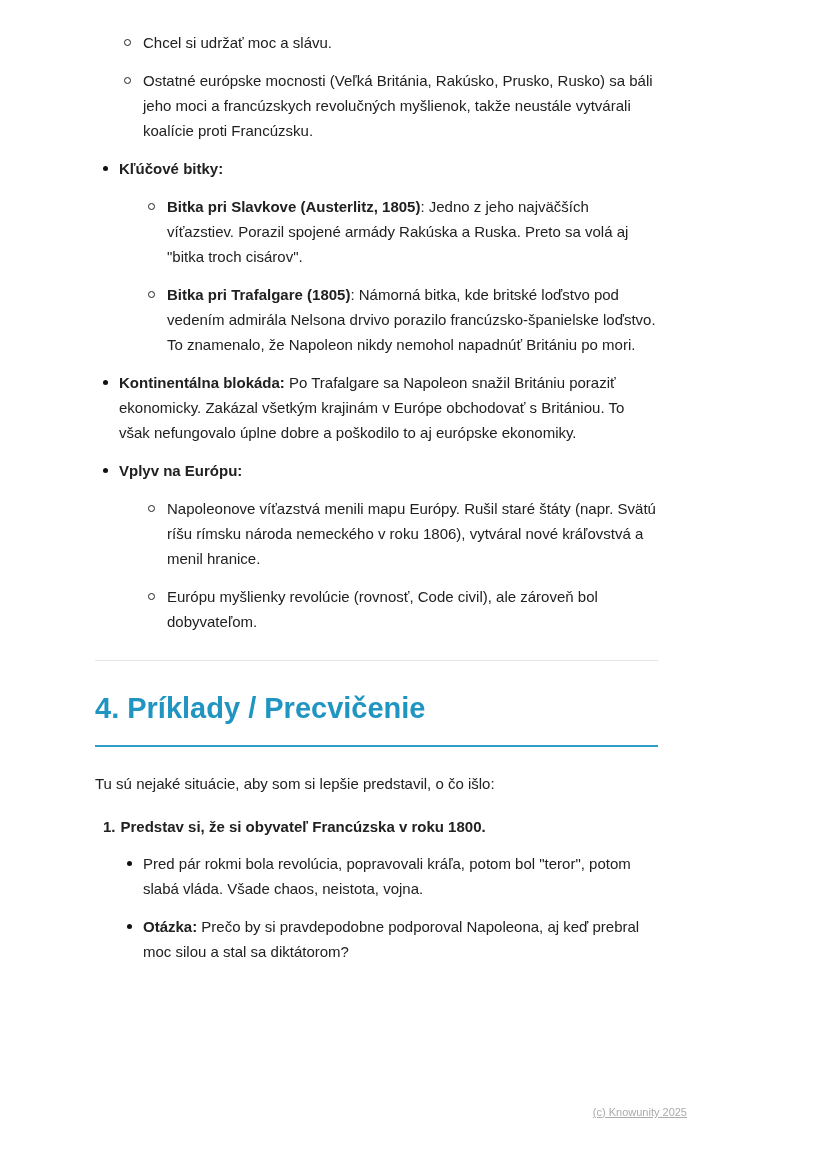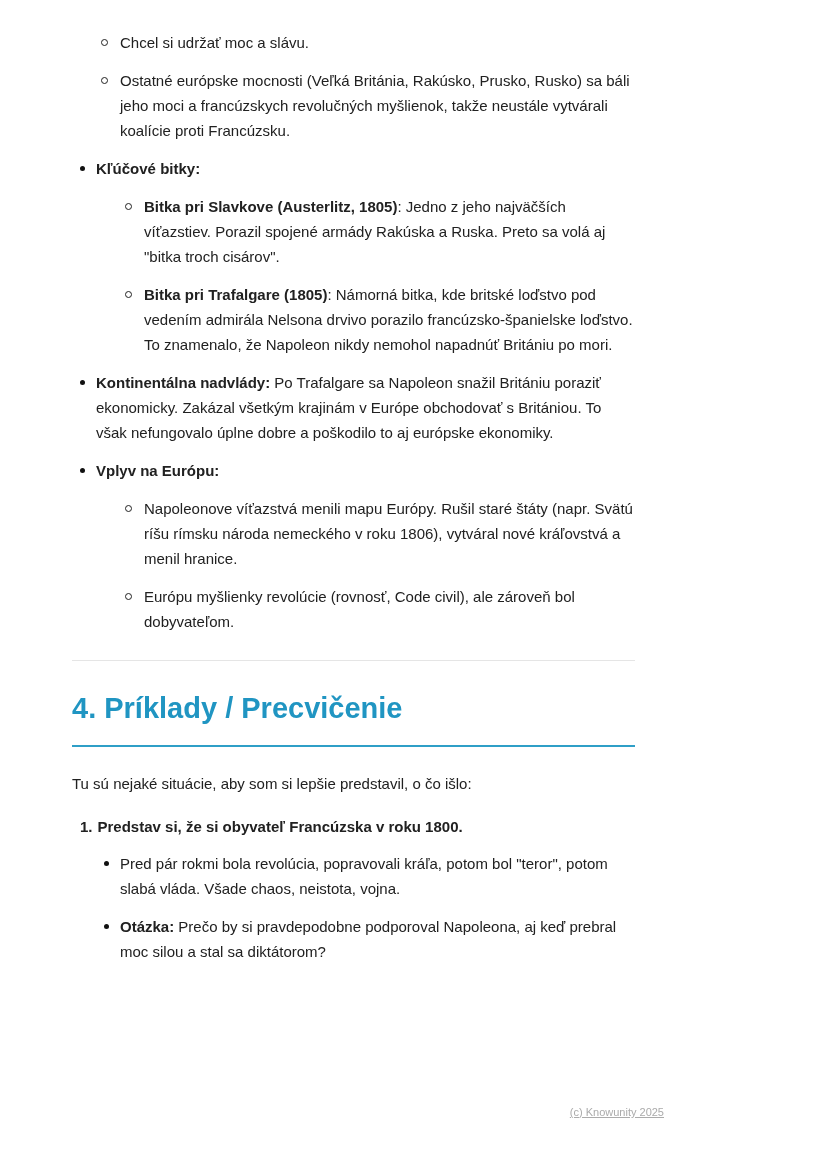--- a/index.html
+++ b/index.html
@@ -6,20 +6,21 @@
   .page {
     position: relative;
     width: 704px;
     height: 1171px;
     background: #ffffff;
     overflow: hidden;
     font-family: "Liberation Sans", "DejaVu Sans", sans-serif;
     font-size: 15px;
     line-height: 25px;
     color: var(--text, #212121);
+    margin-left: 23px;
   }
   .content {
     position: absolute;
     left: 72px;
     top: 30px;
     width: 563px;
   }
   ul { list-style: none; margin: 0; padding: 0; }
   li { position: relative; padding-left: 24px; margin-bottom: 13px; }
   ul.lvl2 { margin-left: 24px; margin-top: 13px; }
@@ -107,21 +108,21 @@
         <ul class="lvl2">
           <li class="hollow">
             <span><span class="b">Bitka pri Slavkove (Austerlitz, 1805)</span><span>: Jedno z jeho najväčších víťazstiev. Porazil spojené armády Rakúska a Ruska. Preto sa volá aj "bitka troch cisárov".</span></span>
           </li>
           <li class="hollow">
             <span><span class="b">Bitka pri Trafalgare (1805)</span><span>: Námorná bitka, kde britské loďstvo pod vedením admirála Nelsona drvivo porazilo francúzsko-španielske loďstvo. To znamenalo, že Napoleon nikdy nemohol napadnúť Britániu po mori.</span></span>
           </li>
         </ul>
       </li>
       <li class="solid">
-        <span><span class="b">Kontinentálna nadvlády:</span><span> Po Trafalgare sa Napoleon snažil Britániu poraziť ekonomicky. Zakázal všetkým krajinám v Európe obchodovať s Britániou. To však nefungovalo úplne dobre a poškodilo to aj európske ekonomiky.</span></span>
+        <span><span class="b">Kontinentálna blokáda:</span><span> Po Trafalgare sa Napoleon snažil Britániu poraziť ekonomicky. Zakázal všetkým krajinám v Európe obchodovať s Britániou. To však nefungovalo úplne dobre a poškodilo to aj európske ekonomiky.</span></span>
       </li>
       <li class="solid">
         <span><span class="b">Vplyv na Európu:</span></span>
         <ul class="lvl2">
           <li class="hollow">
             <span><span>Napoleonove víťazstvá menili mapu Európy. Rušil staré štáty (napr. Svätú ríšu rímsku národa nemeckého v roku 1806), vytváral nové kráľovstvá a menil hranice.</span></span>
           </li>
           <li class="hollow">
             <span><span>Európu myšlienky revolúcie (rovnosť, Code civil), ale zároveň bol dobyvateľom.</span></span>
           </li>

